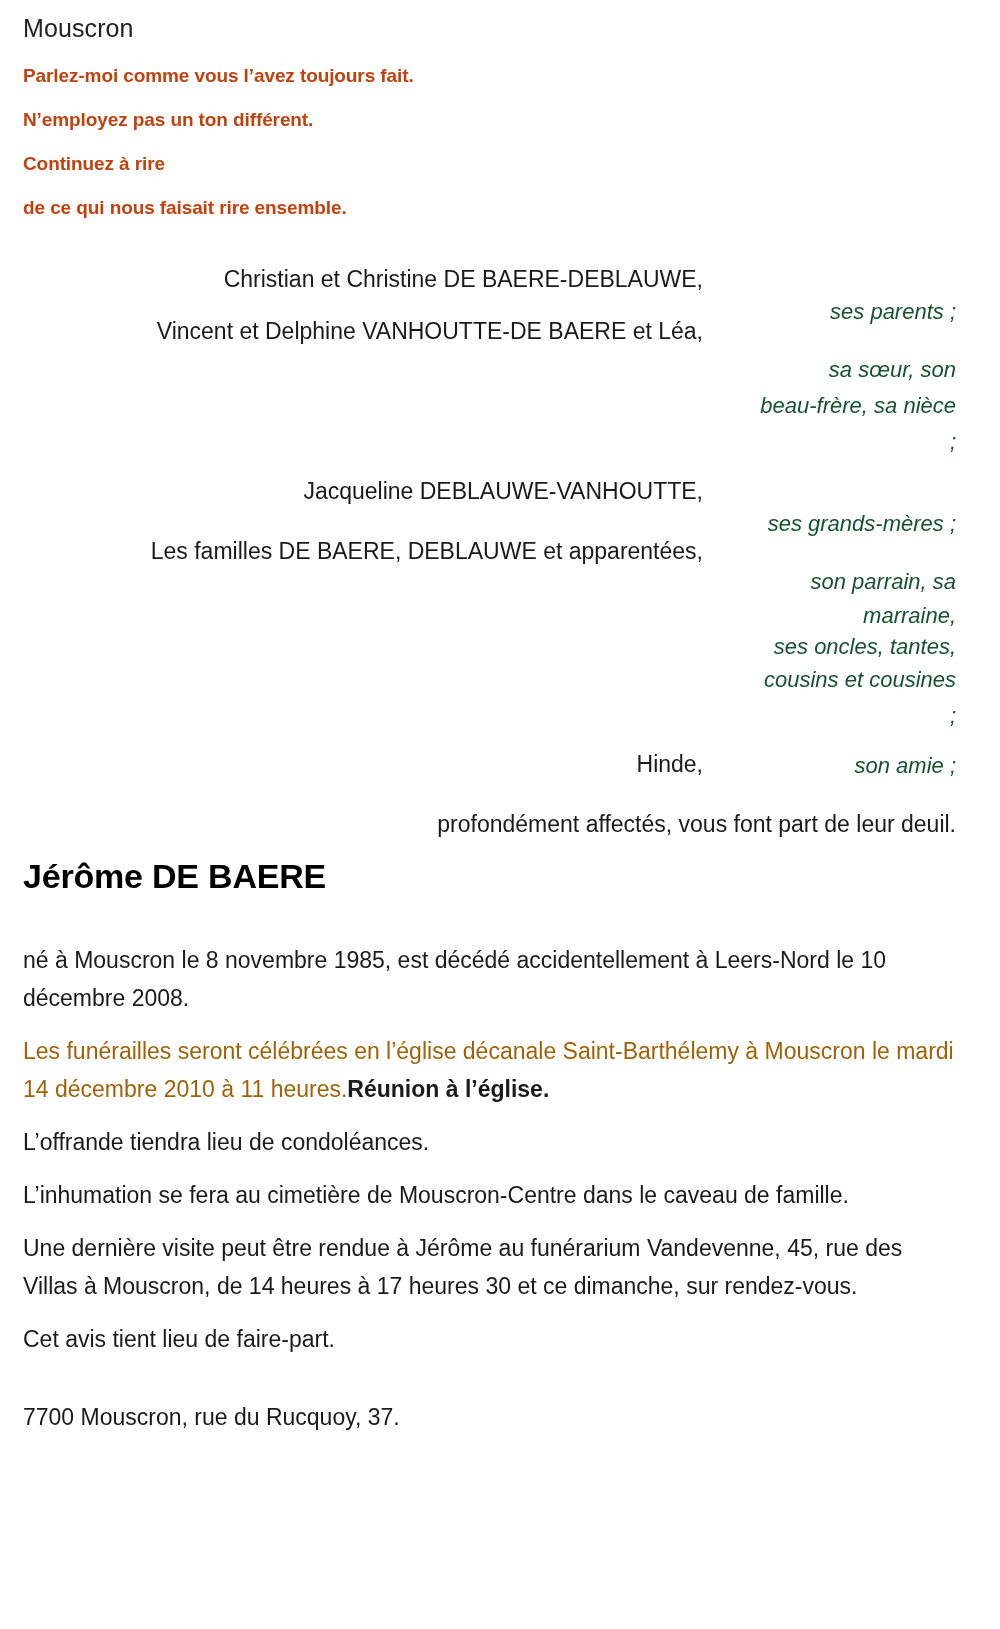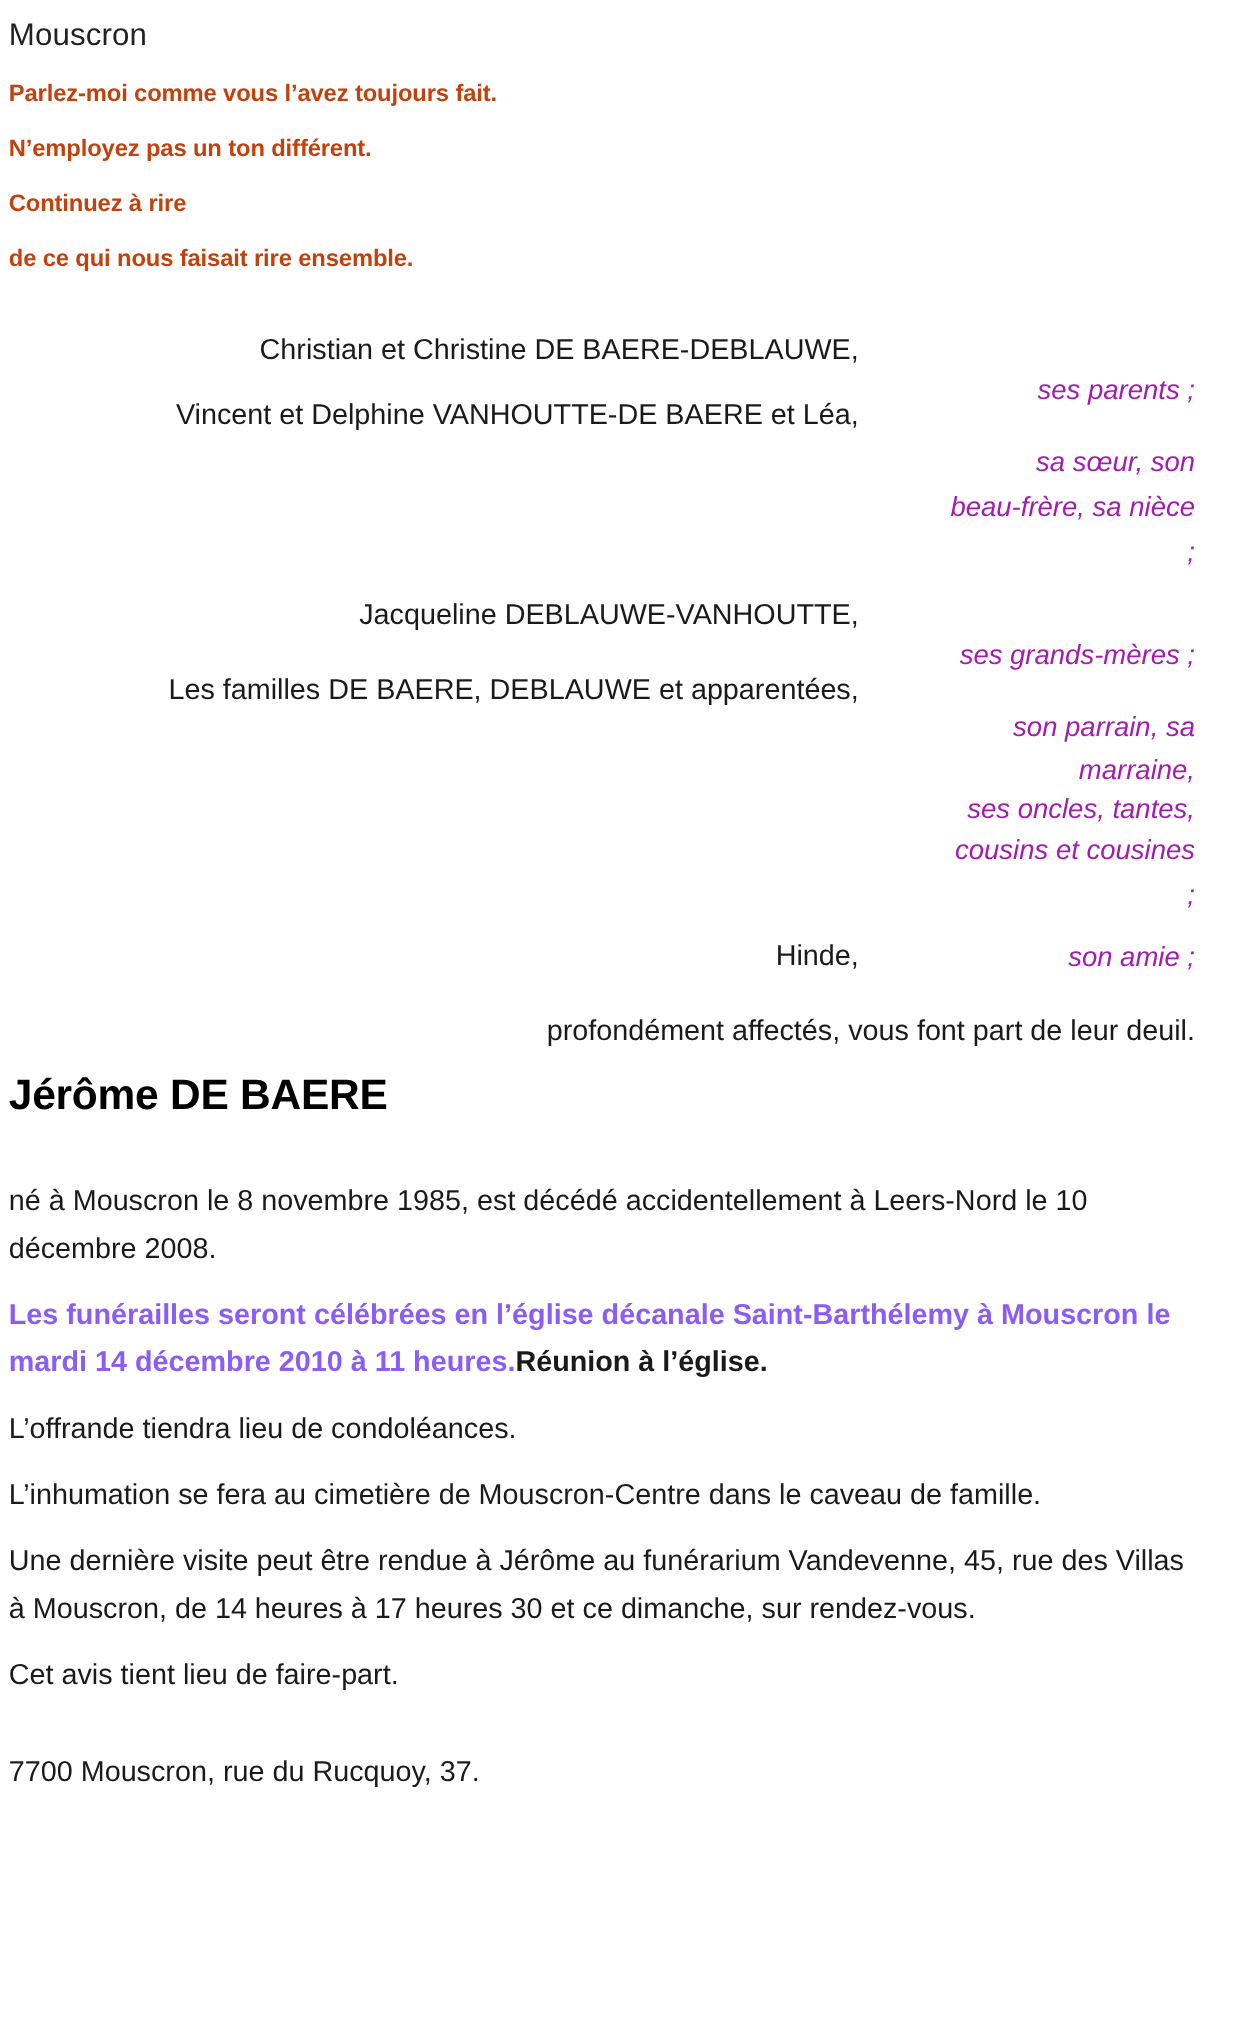--- a/index.html
+++ b/index.html
@@ -12,21 +12,21 @@
     min-height: 1629px;
     font-family: "Liberation Sans", "DejaVu Sans", sans-serif;
     color: #1a1a1a;
     -webkit-font-smoothing: antialiased;
   }
   .page {
     position: relative;
     width: 1000px;
     min-height: 1629px;
     box-sizing: border-box;
-    padding: 8px 44px 20px 7px;
+    padding: 8px 44px 20px 23px;
   }
 
   
   .locality {
     font-size: 25px;
     font-weight: 400;
     line-height: 40px;
     letter-spacing: 0.1px;
     color: #222;
   }
@@ -66,21 +66,21 @@
 
   .family-right {
     position: absolute;
     top: 0;
     right: 0;
     width: 300px;
     text-align: right;
     font-style: italic;
     font-size: 22px;
     line-height: 36px;
-    color: #a21caf;
+    color: #14532d;
   }
   .rel {
     font-style: italic;
   }
   .rel.tight { line-height: 31px; }
   .spacer-34 { height: 34px; }
   .spacer-22 { height: 22px; }
 
   
   .deceased-name {
@@ -99,22 +99,22 @@
   .para {
     font-size: 23px;
     font-weight: 400;
     line-height: 38px;
     color: #1a1a1a;
     margin: 0 0 15px 0;
     max-width: 955px;
   }
   .para.no-gap { margin-bottom: 0; }
   .para b, .para .bold {
-    font-weight: 700;
-    color: #8b5cf6;
+    font-weight: 400;
+    color: #a16207;
   }
   .para .reg {
     font-weight: 700;
   }
   .addr {
     margin-top: 40px;
     font-size: 23px;
     line-height: 38px;
     color: #1a1a1a;
   }

